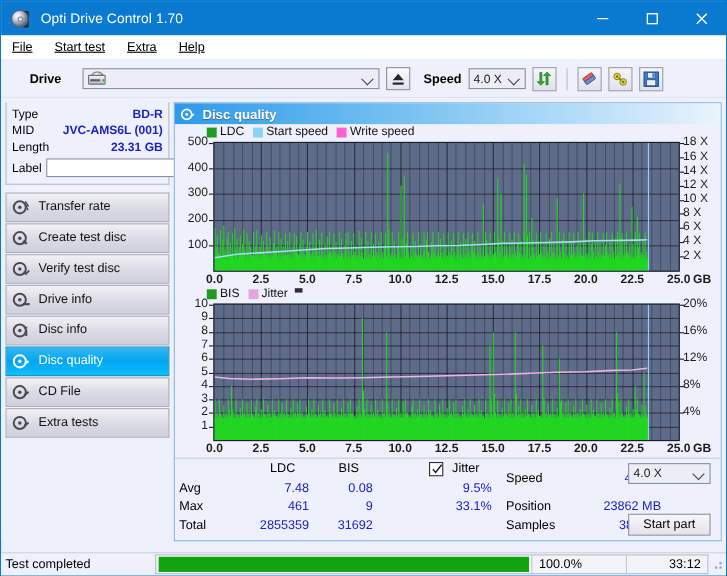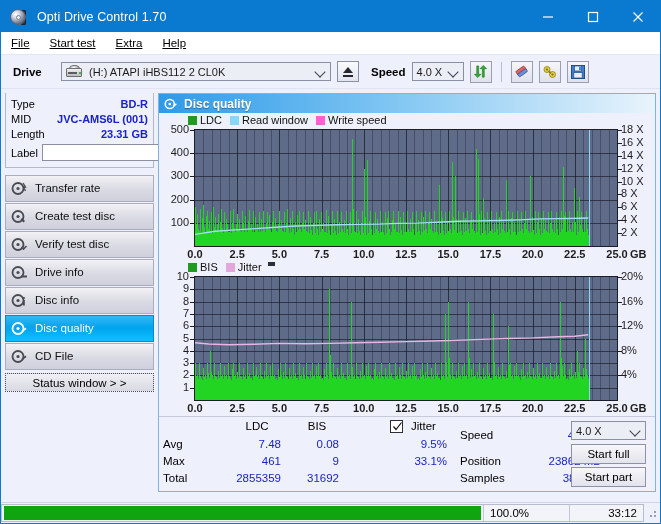--- a/index.html
+++ b/index.html
@@ -192,29 +192,28 @@
   </div>
 
   <div class="menubar">
     <div class="menu-item"><u>File</u></div>
     <div class="menu-item"><u>Start test</u></div>
     <div class="menu-item"><u>Extra</u></div>
     <div class="menu-item"><u>Help</u></div>
   </div>
 
   <div class="toolbar">
-    <div class="lbl" style="margin-left:6px;width:42px;">Drive</div>
+    <div class="lbl" style="margin-left:20px;width:42px;">Drive</div>
     <div class="combo" id="drive-combo">
       <div class="drv-ico">
         <div class="d2"></div>
           <div class="body"></div>
           <div class="slot"></div>
           <div class="led"></div>
       </div>
-      <div class="ctext">(H:)   ATAPI iHBS112  2 CL0K</div>
       <div class="arrow"></div>
     </div>
     <div class="eject">
       <div style="display:flex;flex-direction:column;align-items:center;">
         <div class="tri"></div>
         <div style="width:10px;height:2px;background:#25272f;margin-top:1px;"></div>
       </div>
     </div>
     <div class="lbl" style="margin-left:6px;">Speed</div>
     <div class="combo" id="speed-combo">
@@ -347,25 +346,32 @@
         <div class="navbtn">
           <span class="nico">
             <svg width="17" height="15" viewBox="0 0 17 15">
                 <circle cx="7" cy="7.5" r="5.5" fill="none" stroke="#4a4a52" stroke-width="1.8"></circle>
                 <circle cx="7" cy="7.5" r="1.6" fill="#4a4a52"></circle>
                 <path d="M10.5 9.5 l4 -3 1 1.5 -4 3 z" fill="#4a4a52"></path>
               </svg>
           </span>
           <span class="ntext">CD File</span>
         </div>
+        <div class="navbtn">
+          <span class="nico">
+            <svg width="17" height="15" viewBox="0 0 17 15">
+                <circle cx="7" cy="7.5" r="5.5" fill="none" stroke="#4a4a52" stroke-width="1.8"></circle>
+                <circle cx="7" cy="7.5" r="1.6" fill="#4a4a52"></circle>
+                <path d="M10.5 9.5 l4 -3 1 1.5 -4 3 z" fill="#4a4a52"></path>
+              </svg>
+          </span>
+          <span class="ntext">Extra tests</span>
+        </div>
       </div>
 
-      <div class="statuswrap">
-        <div class="statusbar-btn">Status window &gt; &gt;</div>
-      </div>
     </div>
 
     <div class="main">
       <div class="mpanel">
 
         <div class="mhdr">
           <span class="mico">
             <svg width="14" height="14" viewBox="0 0 17 15">
                 <circle cx="7" cy="7.5" r="5.5" fill="none" stroke="#ffffff" stroke-width="1.8"></circle>
                 <circle cx="7" cy="7.5" r="1.6" fill="#ffffff"></circle>
@@ -378,21 +384,21 @@
         <div class="charts">
 
           <div class="chart">
             <div class="legend" style="left:29px;top:1px;">
               <span class="itm">
                 <span class="sw" id="sw-ldc" style="background: rgb(31, 156, 31);"></span>
                 <span>LDC</span>
               </span>
               <span class="itm">
                 <span class="sw" id="sw-read" style="background: rgb(138, 212, 245);"></span>
-                <span>Read window</span>
+                <span>Start speed</span>
               </span>
               <span class="itm">
                 <span class="sw" id="sw-write" style="background: rgb(255, 95, 208);"></span>
                 <span>Write speed</span>
               </span>
             </div>
             <div class="plot" id="plot1" style="left: 35px; top: 16px; width: 424px; height: 118px;">
                 <div class="vline" style="left:8.4px;opacity:0.45"></div>
                 <div class="vline" style="left:16.9px;opacity:0.45"></div>
                 <div class="vline" style="left:25.3px;opacity:0.45"></div>
@@ -1725,29 +1731,29 @@
           <div class="num" style="left:356px;top:12px;width:86px;">4.19 X</div>
           <div class="cell" style="left:301px;top:38px;">Position</div>
           <div class="num" style="left:356px;top:38px;width:86px;">23862 MB</div>
           <div class="cell" style="left:301px;top:55px;">Samples</div>
           <div class="num" style="left:356px;top:55px;width:86px;">380945</div>
 
           <div class="combo" style="position:absolute;left:412px;top:4px;width:75px;height:19px;">
             <div class="ctext">4.0 X</div>
             <div class="arrow"></div>
           </div>
-          <div class="btn-std" style="left:412px;top:27px;width:75px;height:20px;">Start full</div>
           <div class="btn-std" style="left:412px;top:50px;width:75px;height:20px;">Start part</div>
         </div>
 
       </div>
     </div>
   </div>
 
   <div class="bottom">
+    <div class="bleft">Test completed</div>
     <div class="bwrap">
       <div class="pbar">
         <div class="fill" id="pfill" style="width: 100%;"></div>
       </div>
       <div class="bpct">100.0%</div>
       <div class="btime">33:12</div>
     </div>
     <div class="grip">
       <i style="left:8px;top:8px;"></i>
         <i style="left:4px;top:8px;"></i>

